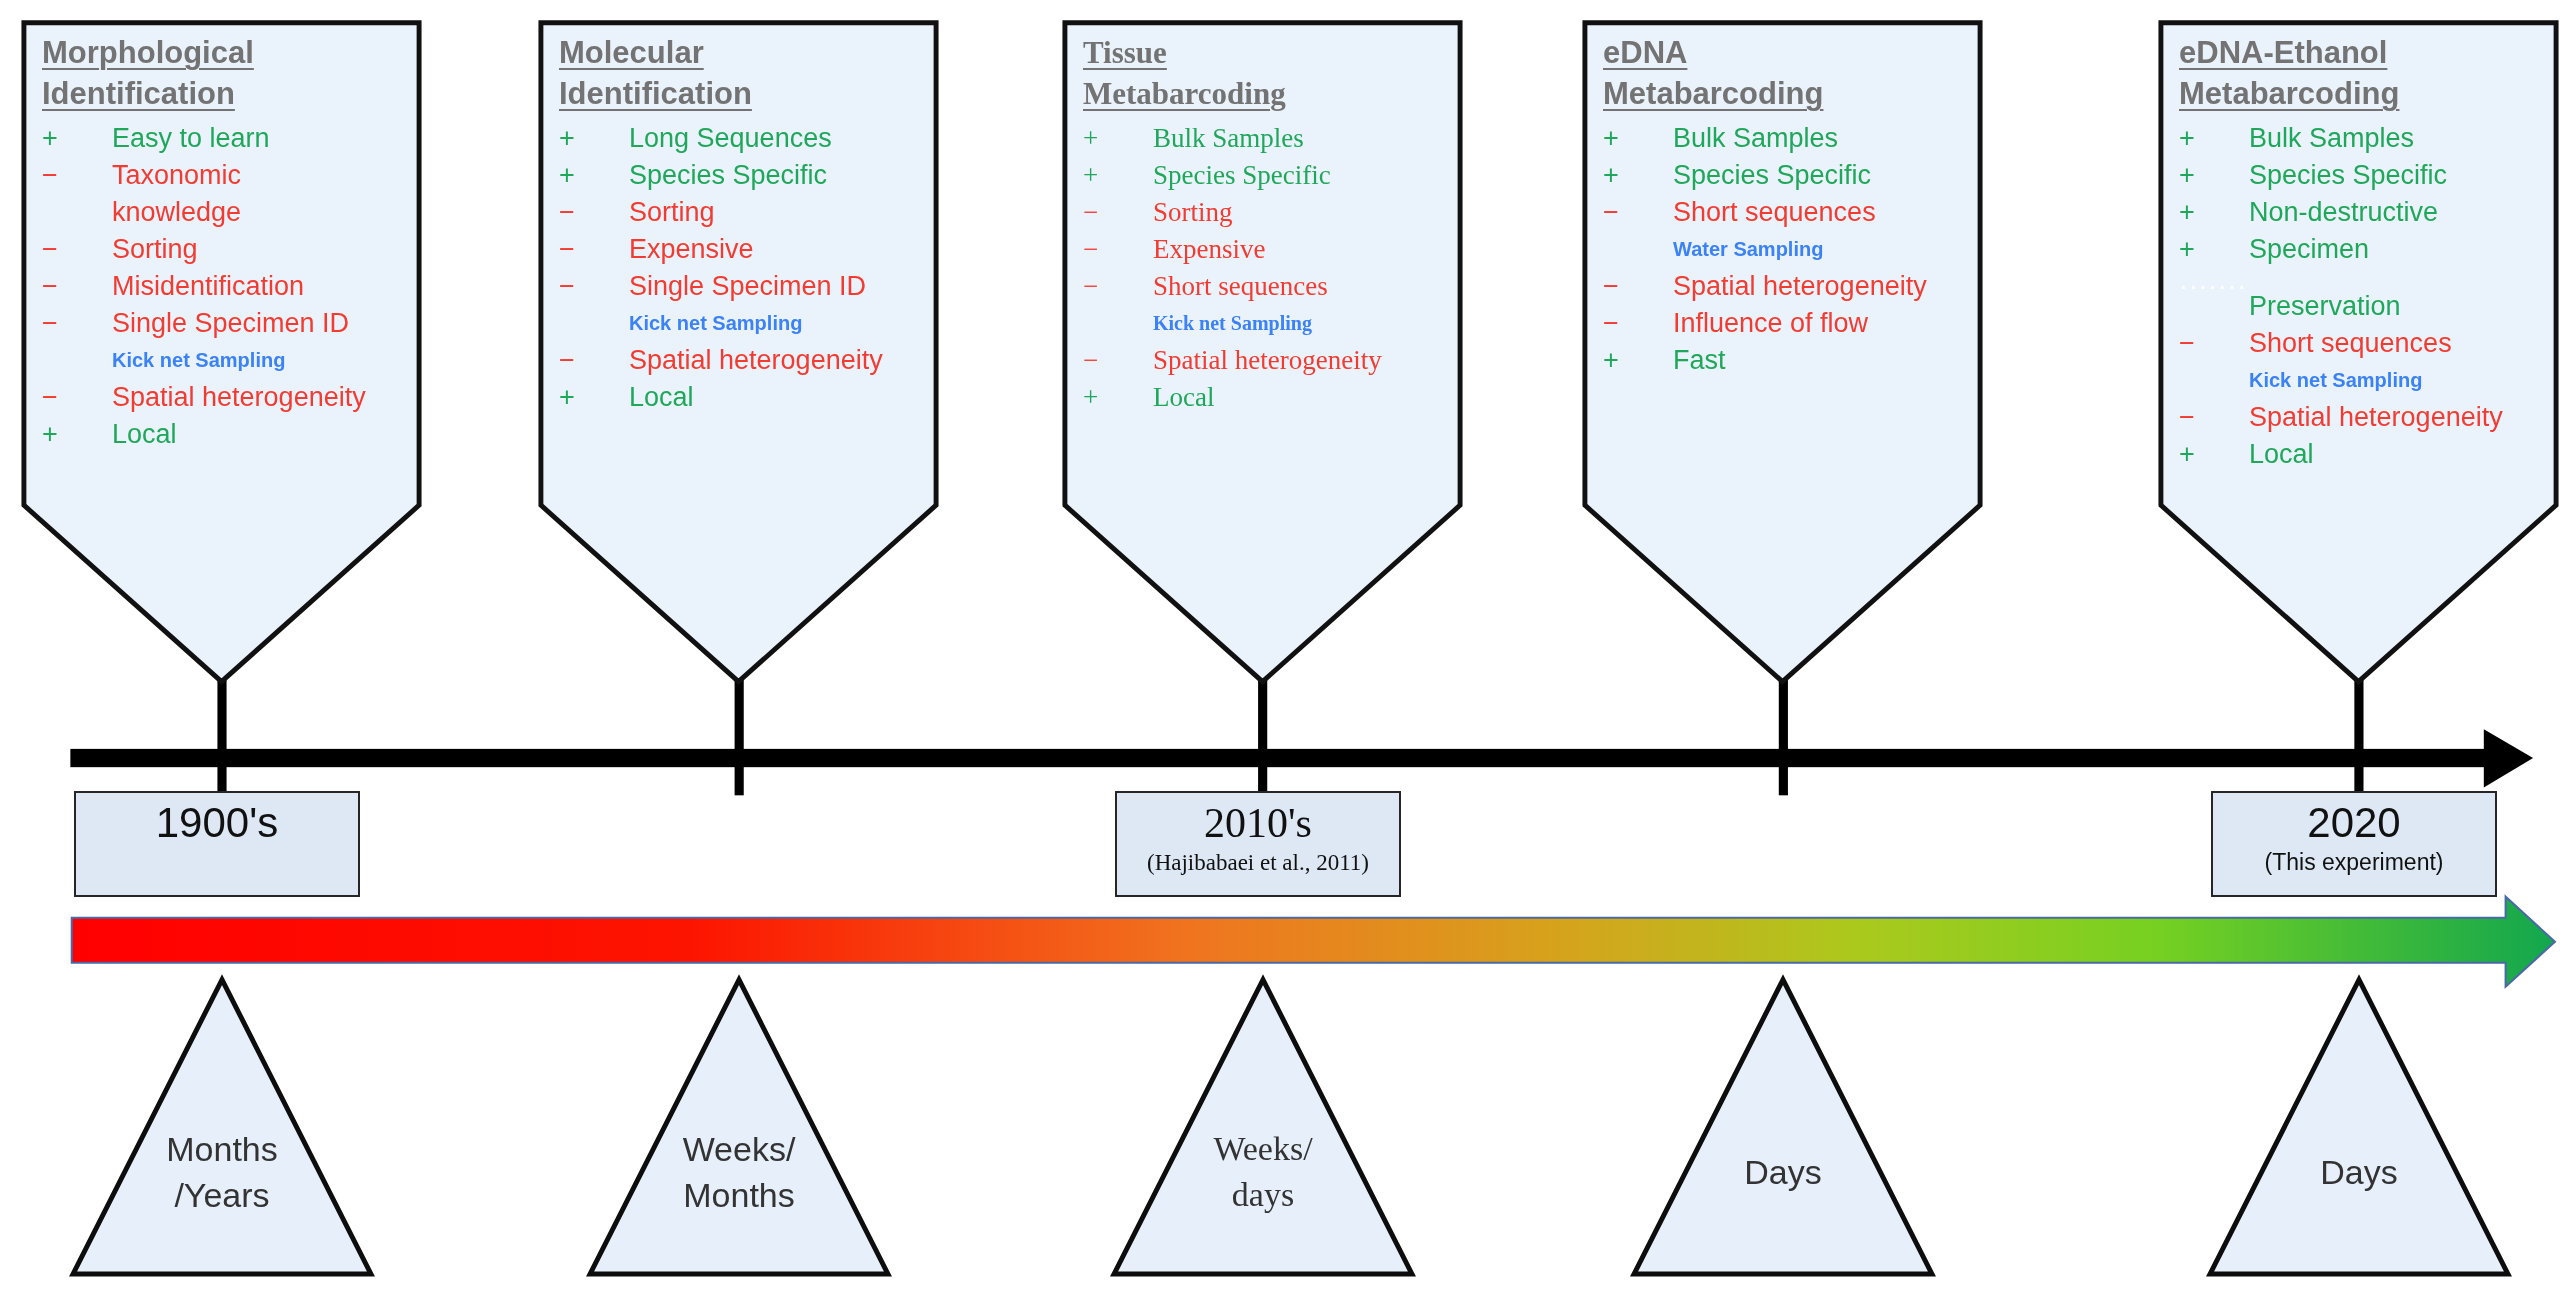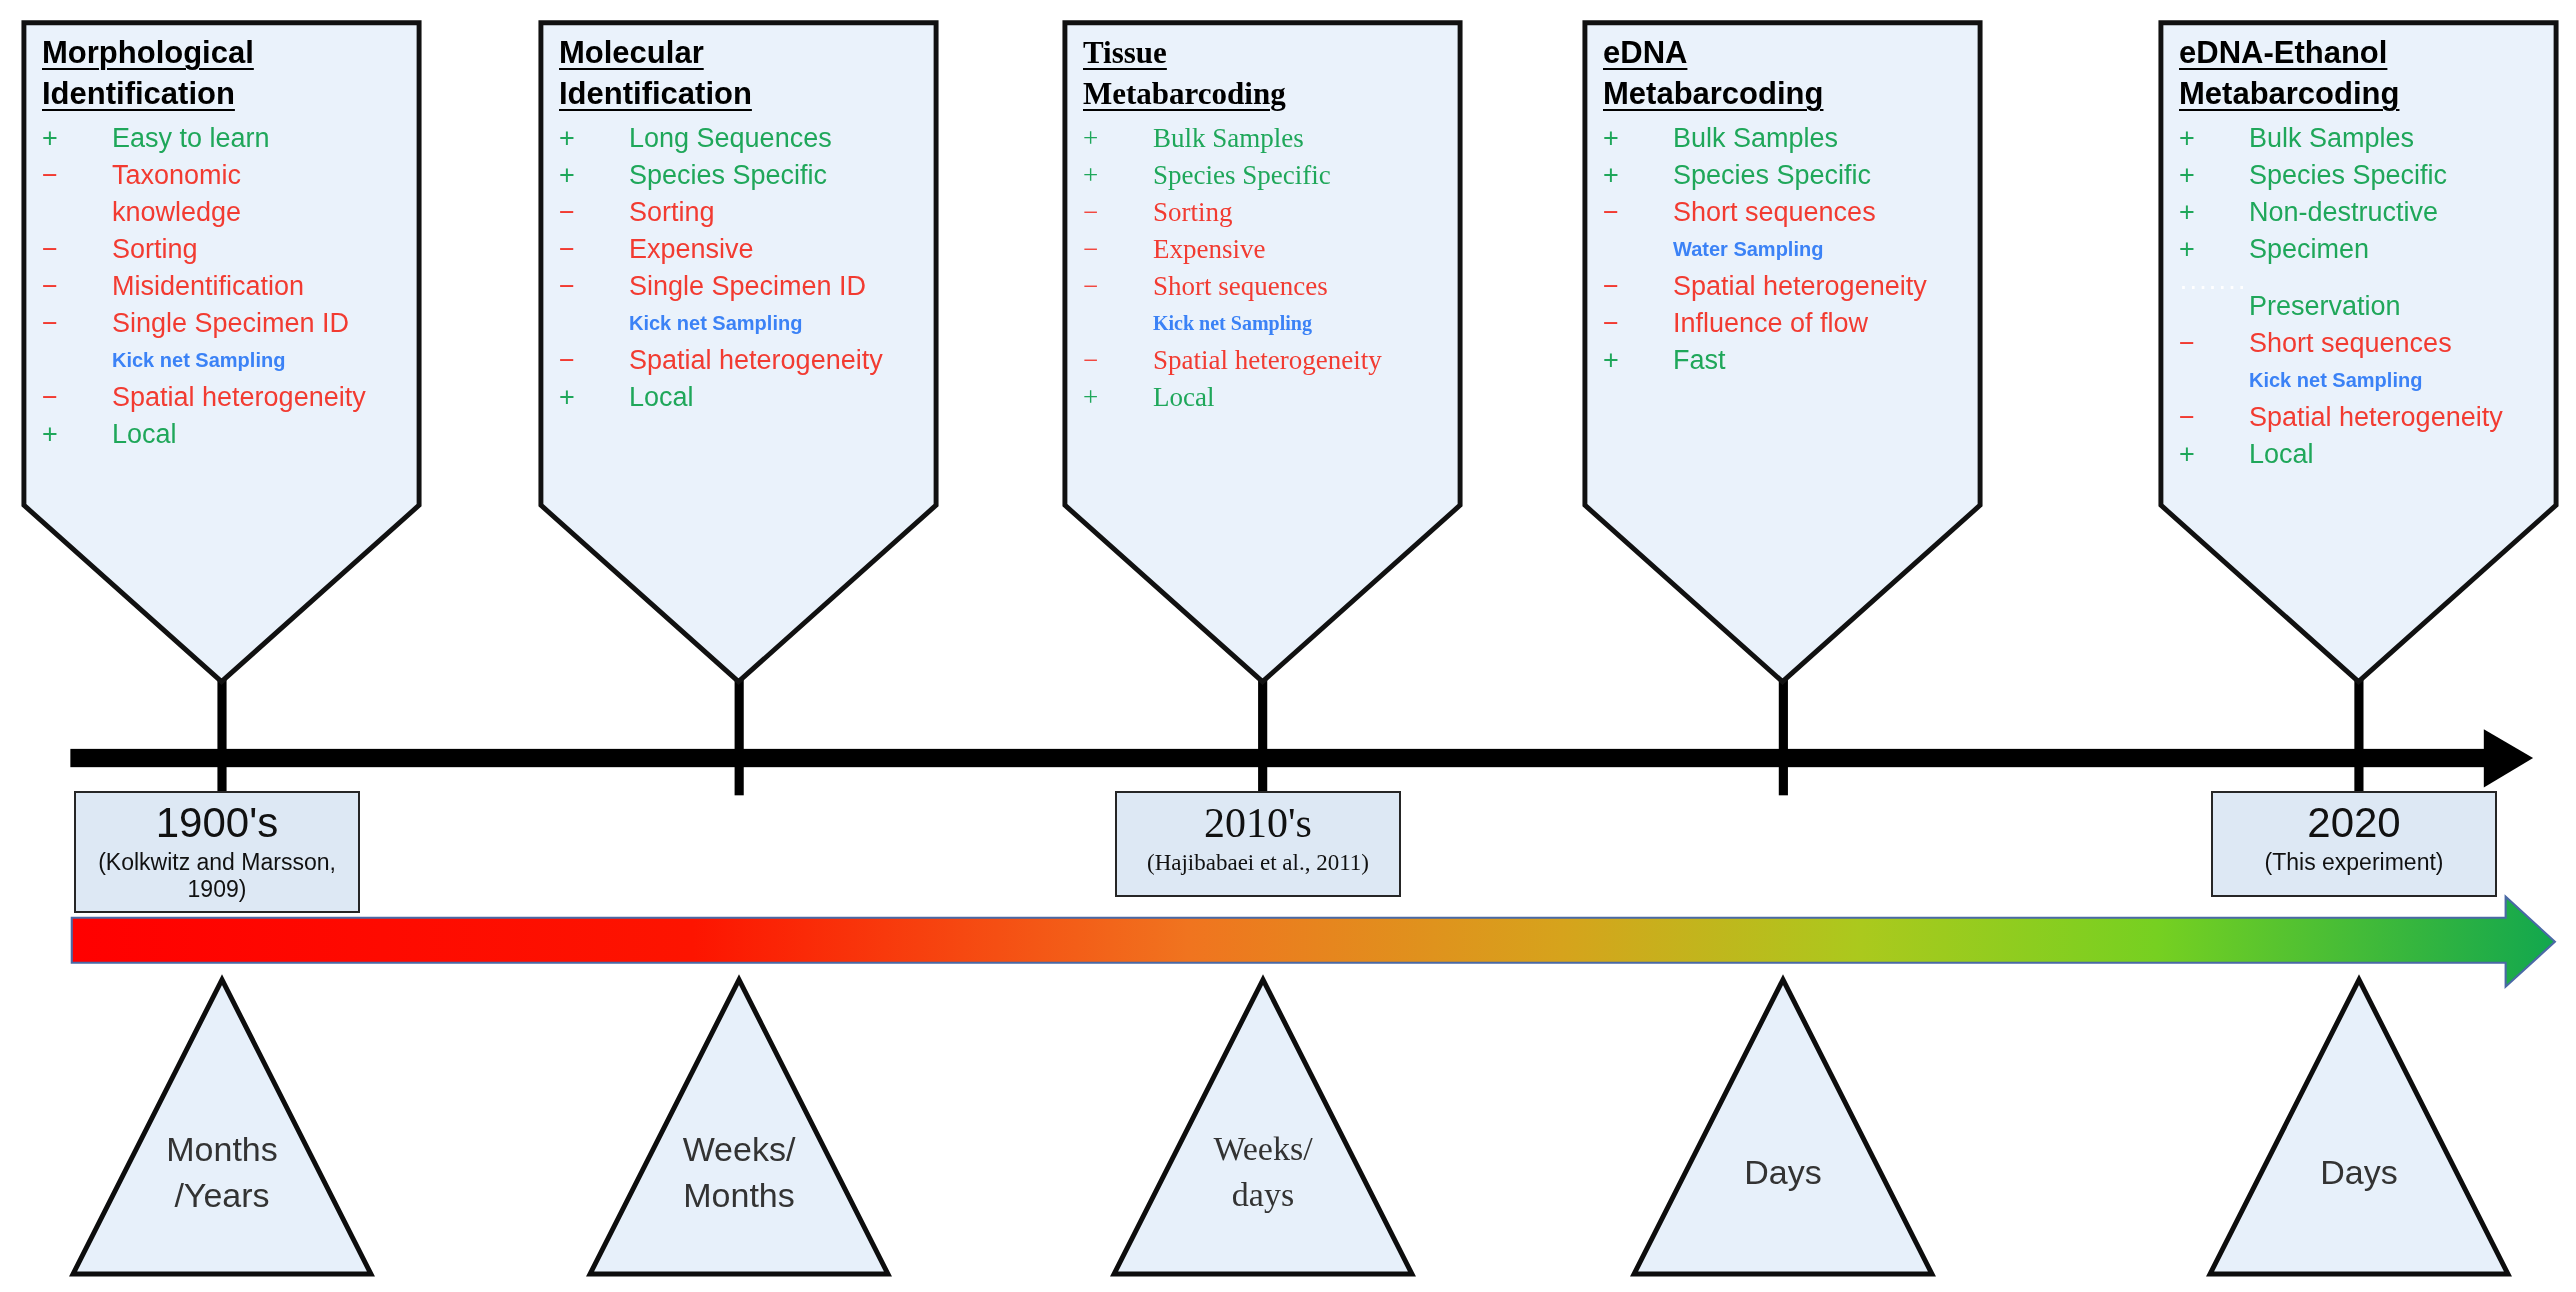--- a/index.html
+++ b/index.html
@@ -4,21 +4,21 @@
 <style>
   html,body{margin:0;padding:0;background:#ffffff;}
   #canvas{position:relative;width:2576px;height:1293px;background:#ffffff;
           font-family:"Liberation Sans",sans-serif;overflow:hidden;}
   #base-svg{position:absolute;left:0;top:0;}
 
   .col{position:absolute;top:0;width:401px;height:1293px;}
   .pent{position:absolute;top:19.7px;left:0;}
   .pent polygon{fill:var(--callout-fill);stroke:var(--callout-border);stroke-width:7;}
   .pent-content{position:absolute;top:32px;left:21px;width:363px;}
-  .pent-title{font-size:31px;font-weight:bold;color:#000000;line-height:41px;
+  .pent-title{font-size:31px;font-weight:bold;color:#737373;line-height:41px;
               text-decoration:underline;text-decoration-thickness:2.1px;text-underline-offset:4.9px;
               white-space:pre-line;margin-bottom:5.6px;}
   .rows{display:block;}
   .row{display:flex;font-size:27px;line-height:37px;}
   .marker{flex:0 0 70px;}
   .txt{white-space:pre-line;}
   .row.pro .marker,.row.pro .txt{color:var(--pos);}
   .row.con .marker,.row.con .txt{color:var(--neg);}
   .row.heading{font-weight:bold;color:#3b82f6;font-size:20px;}
   .row.note .marker{color:var(--dots);letter-spacing:0.7px;white-space:nowrap;overflow:hidden;}
@@ -103,22 +103,20 @@
             <span class="txt">Spatial heterogeneity</span>
           </div>
           <div class="row pro">
             <span class="marker">+</span>
             <span class="txt">Local</span>
           </div>
         </div>
       </div>
       <div class="yearbox">
         <div class="year">1900's</div>
-        <div class="cite">(Kolkwitz and Marsson,
-1909)</div>
       </div>
       <svg class="tri" width="310" height="305" viewBox="0 0 440 434">
         <polygon points="220,8 432,427 8,427"></polygon>
       </svg>
       <div class="tri-text">Months
 /Years</div>
     </div>
     <div class="col" style="left: 538px;">
       <svg class="pent" width="401" height="668" viewBox="0 0 570 950">
         <polygon points="4,4 566,4 566,690 285,941 4,690"></polygon>

